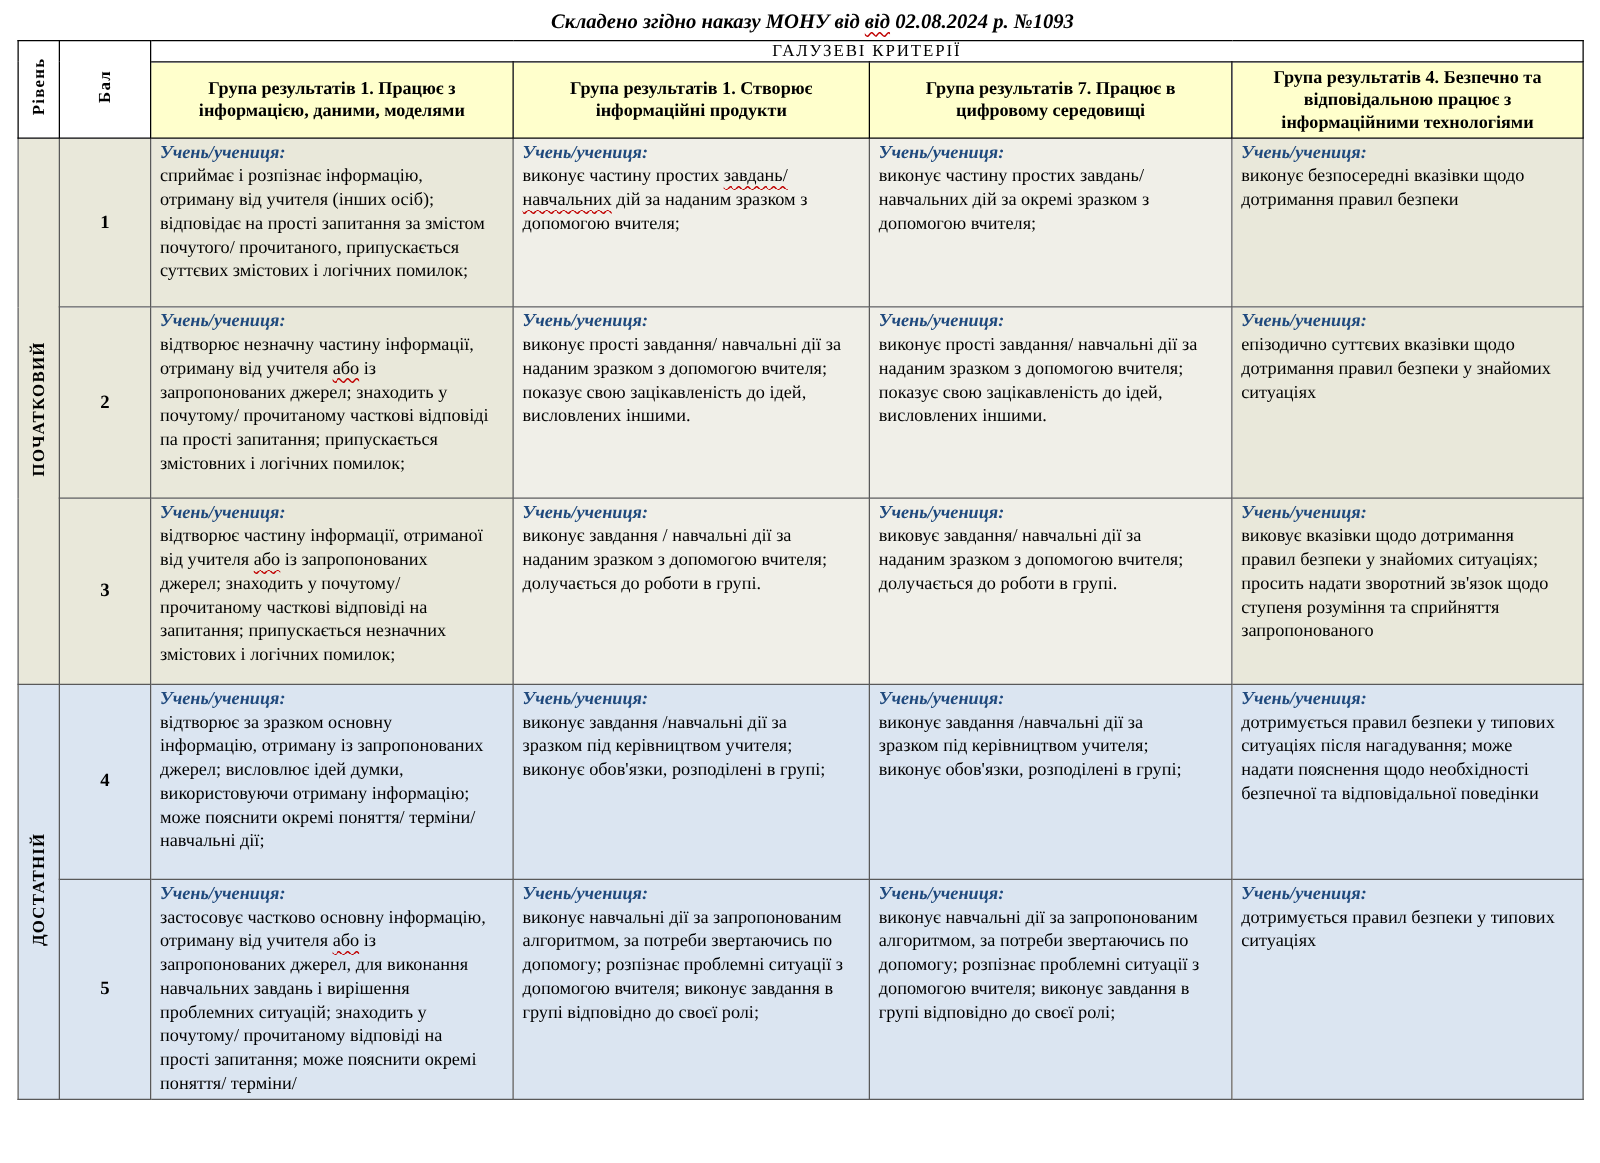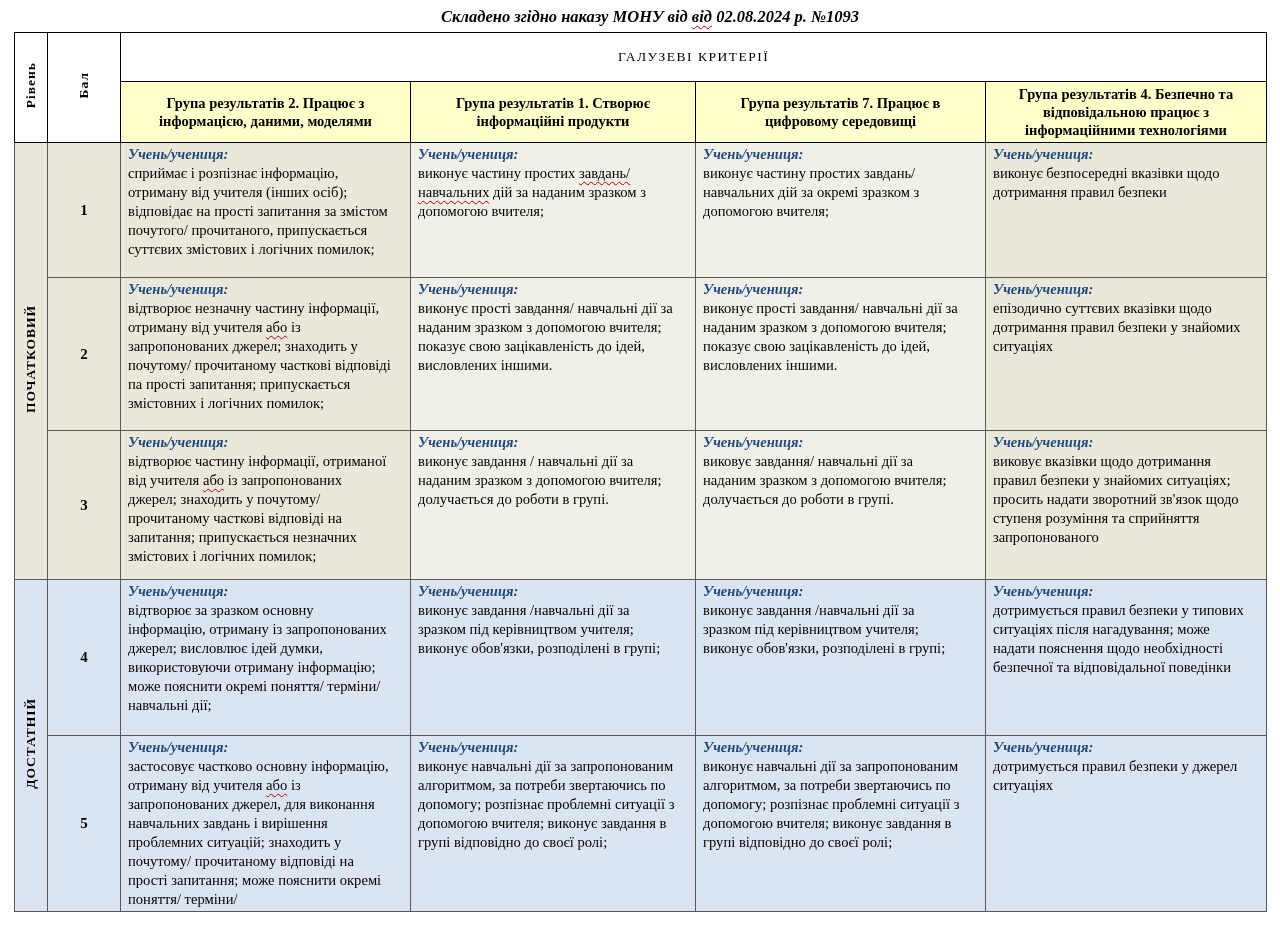--- a/index.html
+++ b/index.html
@@ -12,21 +12,21 @@
     font-family:"Liberation Serif", serif;color:#000;}
   .page{width:1280px;height:930px;overflow:hidden;}
   .titleblock{text-align:center;padding-top:6px;}
   .title{font-weight:bold;font-size:17px;line-height:1.32;max-width:1248px;margin:0 auto;}
   .subtitle{font-weight:bold;font-style:italic;font-size:16.5px;line-height:1.25;margin-top:1px;padding-left:20px;}
   table.criteria{border-collapse:collapse;table-layout:fixed;width:1252px;margin:4px 14px 0 14px;
     border:1.5px solid var(--border-dark);}
   td,th{border:1px solid var(--border-mid);vertical-align:top;overflow:hidden;}
   th{border-color:var(--border-dark);}
   .band{background:#fff;text-align:center;vertical-align:middle;font-weight:normal;
-    font-size:13.5px;letter-spacing:1.5px;height:16px;padding:16px;margin-left:16px;}
+    font-size:13.5px;letter-spacing:1.5px;height:16px;padding:0;margin-left:16px;}
   .corner{background:#fff;text-align:center;vertical-align:middle;}
   .ghead{background:var(--header-bg);font-weight:bold;font-size:14.5px;text-align:center;
     vertical-align:middle;line-height:1.25;padding:3px 8px;height:54px;}
   .vtext{writing-mode:vertical-rl;transform:rotate(180deg);display:inline-block;
     font-weight:bold;letter-spacing:1px;}
   .level-cell{text-align:center;vertical-align:middle;font-size:13.5px;}
   .score-cell{text-align:center;vertical-align:middle;font-weight:bold;font-size:15px;}
   .cell{padding:2px 19px 2px 7px;font-size:14.6px;line-height:19px;}
   .stu{color:var(--label-color);font-weight:bold;font-style:italic;}
   .crit{color:#000000;}
@@ -54,21 +54,21 @@
         <col style="width:290px">
         <col style="width:281px">
     </colgroup>
     <tbody>
       <tr>
         <th class="corner" rowspan="2"><div class="vtext" style="font-size:13.5px">Рівень</div></th>
         <th class="corner" rowspan="2"><div class="vtext" style="font-size:13.5px">Бал</div></th>
         <th class="band" colspan="4">ГАЛУЗЕВІ КРИТЕРІЇ</th>
       </tr>
       <tr>
-        <th class="ghead">Група результатів 2. Працює з інформацією, даними, моделями</th>
+        <th class="ghead">Група результатів 1. Працює з інформацією, даними, моделями</th>
         <th class="ghead">Група результатів 1. Створює інформаційні продукти</th>
         <th class="ghead">Група результатів 7. Працює в цифровому середовищі</th>
         <th class="ghead">Група результатів 4. Безпечно та відповідальною працює з інформаційними технологіями</th>
       </tr>
 
       <tr class="r1">
         <td class="level-cell bg-cream" rowspan="3"><div class="vtext">ПОЧАТКОВИЙ</div></td>
         <td class="score-cell bg-cream">1</td>
         <td class="cell bg-cream r1">
             <div class="stu">Учень/учениця:</div>
@@ -155,18 +155,18 @@
         <td class="cell bg-blue">
             <div class="stu">Учень/учениця:</div>
             <div class="crit">виконує навчальні дії за запропонованим алгоритмом, за потреби звертаючись по допомогу; розпізнає проблемні ситуації з допомогою вчителя; виконує завдання в групі відповідно до своєї ролі;</div>
           </td>
         <td class="cell bg-blue">
             <div class="stu">Учень/учениця:</div>
             <div class="crit">виконує навчальні дії за запропонованим алгоритмом, за потреби звертаючись по допомогу; розпізнає проблемні ситуації з допомогою вчителя; виконує завдання в групі відповідно до своєї ролі;</div>
           </td>
         <td class="cell bg-blue">
             <div class="stu">Учень/учениця:</div>
-            <div class="crit">дотримується правил безпеки у джерел ситуаціях</div>
+            <div class="crit">дотримується правил безпеки у типових ситуаціях</div>
           </td>
       </tr>
     </tbody>
   </table>
 </div>
 
 </body></html>

